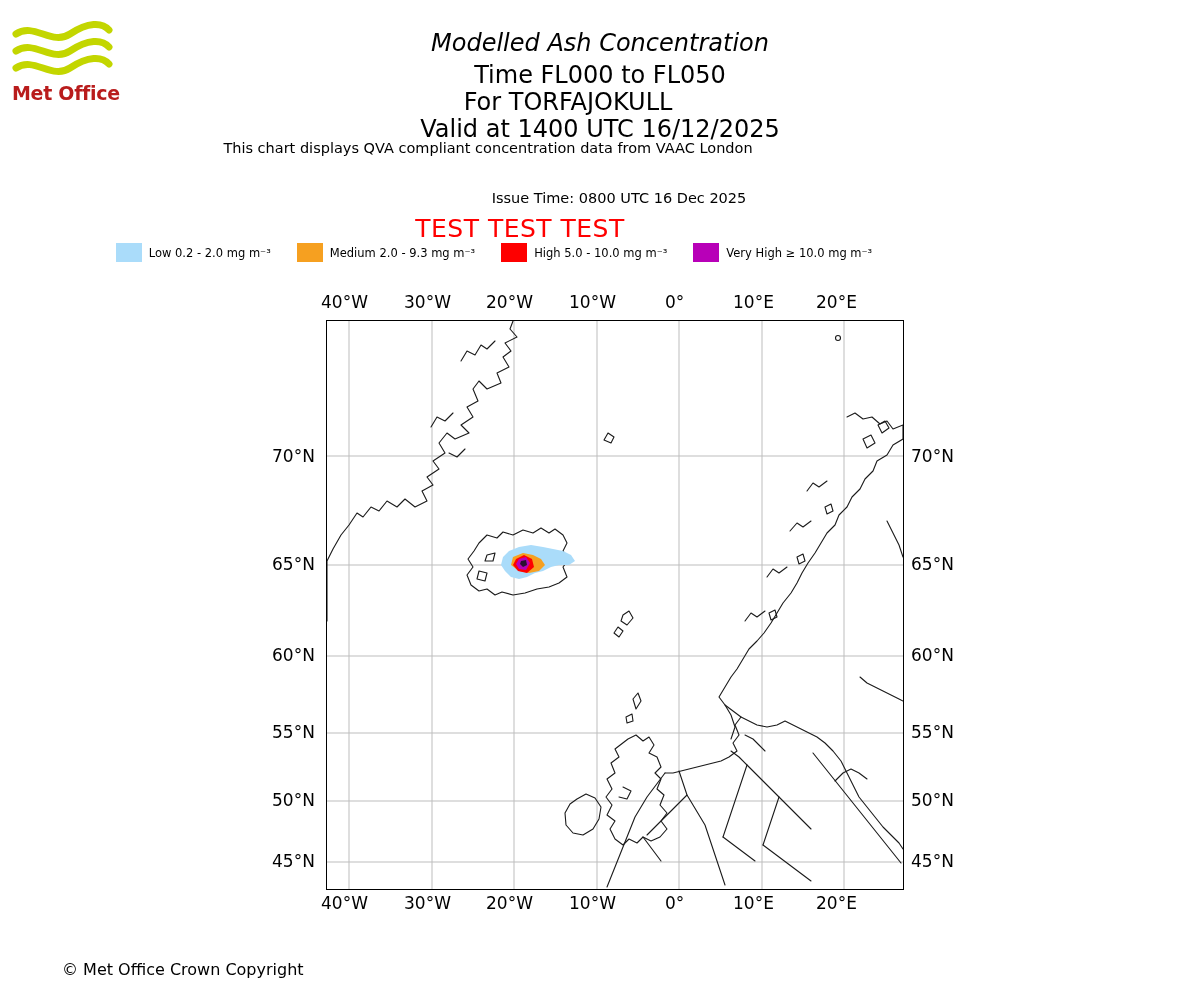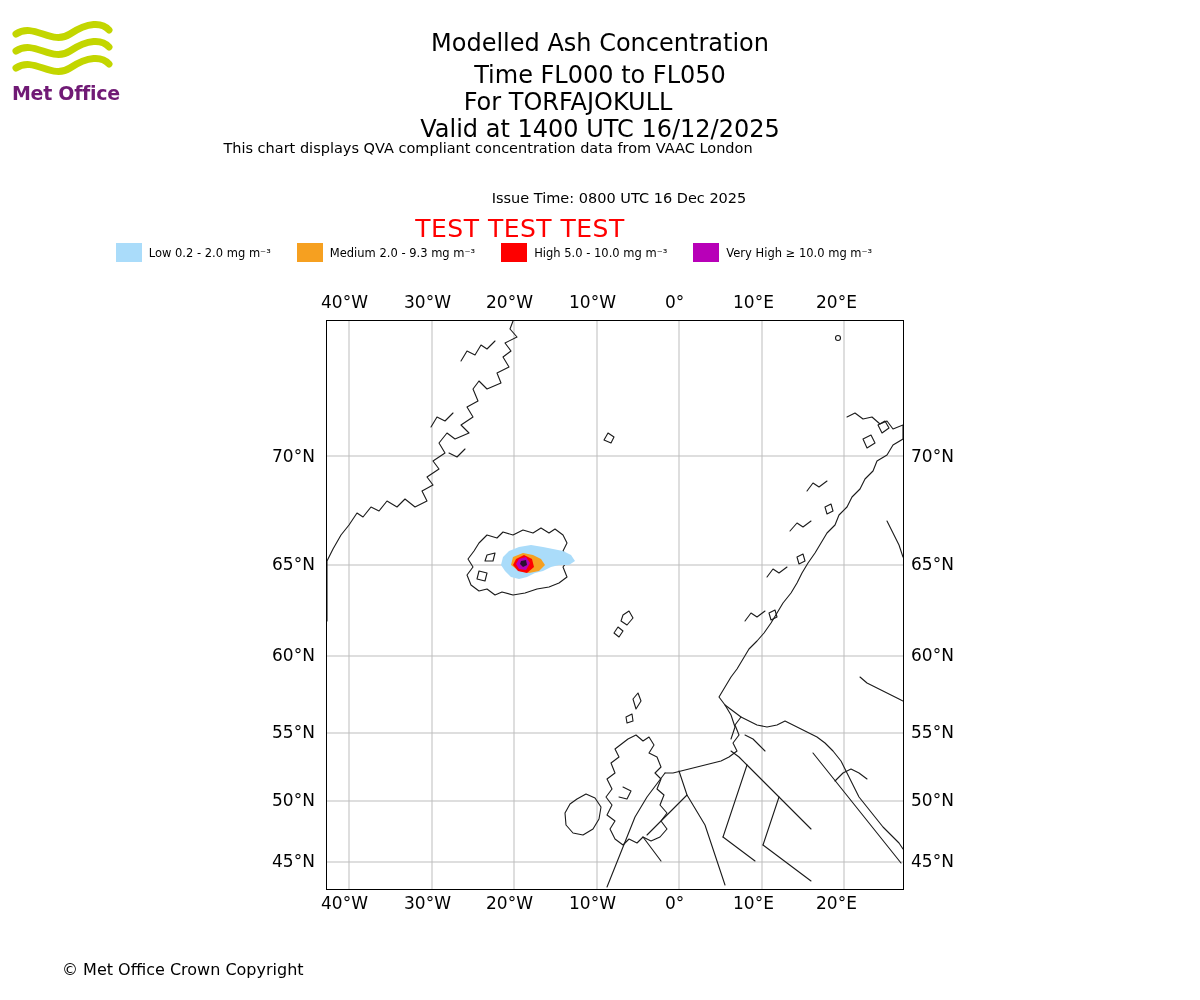--- a/index.html
+++ b/index.html
@@ -24,37 +24,37 @@
     width: 110px;
     height: 95px;
   }
   #logo .logo-text {
     position: absolute;
     left: 0;
     top: 62px;
     font-size: 19px;
     font-weight: bold;
     letter-spacing: -0.3px;
-    color: #701a75;
+    color: #b91c1c;
   }
 
   
   .title-block {
     position: absolute;
     left: 0;
     top: 0;
     width: 1200px;
     text-align: center;
   }
   .title-line {
     font-size: 24px;
     line-height: 27px;
     color: #000;
   }
-  .t1 { position: absolute; top: 30px;  width: 1200px; }
+  .t1 { position: absolute; top: 30px;  width: 1200px; font-style: italic; }
   .t2 { position: absolute; top: 62px;  width: 1200px; }
   .t3 { position: absolute; top: 89px;  width: 1136px; }
   .t4 { position: absolute; top: 116px; width: 1200px; }
 
   .subtitle {
     position: absolute;
     top: 140px;
     width: 976px;
     text-align: center;
     font-size: 14.5px;

